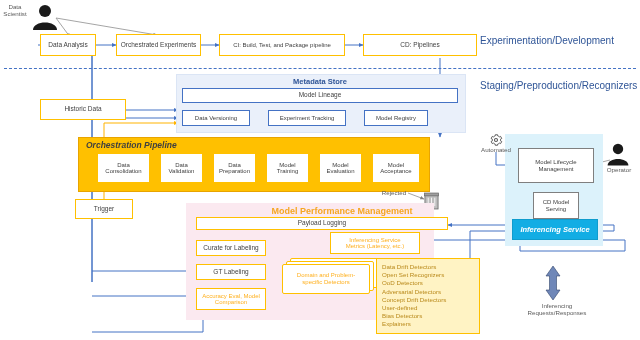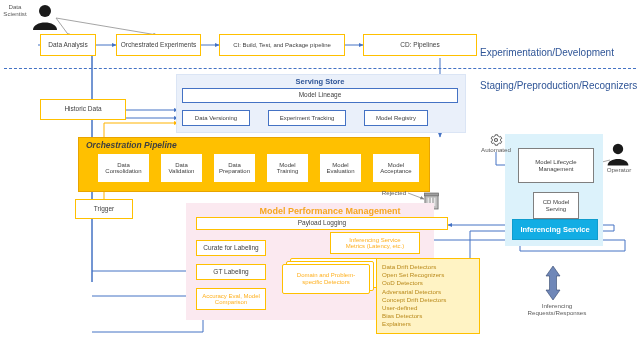--- a/index.html
+++ b/index.html
@@ -124,21 +124,21 @@
     <path d="M610,160 L598,163" marker-end="url(#ag)"></path>
 
     <path d="M408,193 L424,199" marker-end="url(#agr)"></path>
   </g>
 
   <g fill="#6F87B8" stroke="#33456b" stroke-width="0.6">
     <path d="M553,266 L560,276 L556.5,276 L556.5,290 L560,290 L553,300 L546,290 L549.5,290 L549.5,276 L546,276 z"></path>
   </g>
 </svg>
 
-<div class="zone" style="left:480px;top:47px;">Experimentation/Development</div>
+<div class="zone" style="left:480px;top:35px;">Experimentation/Development</div>
 <div class="zone" style="left:480px;top:80px;">Staging/Preproduction/Recognizers</div>
 <div class="divider" style="left:4px;top:68px;width:632px;"></div>
 
 <div class="person" style="left:30px;top:3px;">
   <svg width="30" height="30" viewBox="0 0 30 30">
     <circle cx="15" cy="8" r="6" fill="#1a1a1a"></circle>
     <path d="M3,27 C3,17 27,17 27,27 z" fill="#1a1a1a"></path>
   </svg>
 </div>
 <div class="lbl" style="left:0px;top:4px;width:30px;">Data Scientist</div>
@@ -157,21 +157,21 @@
 </div>
 
 <div class="box ybox f65" style="left:40px;top:99px;width:86px;height:21px;">
   <span>Historic Data</span>
 </div>
 <div class="box ybox f65" style="left:75px;top:199px;width:58px;height:20px;">
   <span>Trigger</span>
 </div>
 
 <div class="panel-meta" style="left:176px;top:74px;width:288px;height:57px;"></div>
-<div class="title-meta" style="left:176px;top:77px;width:288px;text-align:center;">Serving Store</div>
+<div class="title-meta" style="left:176px;top:77px;width:288px;text-align:center;">Metadata Store</div>
 <div class="box bbox f65" style="left:182px;top:88px;width:276px;height:15px;">
   <span>Model Lineage</span>
 </div>
 <div class="box bbox f6" style="left:182px;top:110px;width:68px;height:16px;">
   <span>Data Versioning</span>
 </div>
 <div class="box bbox f6" style="left:268px;top:110px;width:78px;height:16px;">
   <span>Experiment Tracking</span>
 </div>
 <div class="box bbox f6" style="left:364px;top:110px;width:64px;height:16px;">
@@ -189,21 +189,21 @@
 <div class="lbl" style="left:472px;top:147px;width:48px;">Automated</div>
 
 <div class="box gbox f6" style="left:518px;top:148px;width:76px;height:35px;">
   <span style="white-space:pre-line;">Model Lifecycle
 Management</span>
 </div>
 <div class="box gbox f6" style="left:533px;top:192px;width:46px;height:27px;">
   <span style="white-space:pre-line;">CD Model
 Serving</span>
 </div>
-<div class="inferbox" style="left:512px;top:219px;width:84px;height:19px;">
+<div class="inferbox" style="left:512px;top:219px;width:84px;height:19px;font-style:italic;">
   <span>Inferencing Service</span>
 </div>
 
 <div class="person" style="left:605px;top:142px;">
   <svg width="26" height="26" viewBox="0 0 30 30">
     <circle cx="15" cy="8" r="6" fill="#1a1a1a"></circle>
     <path d="M3,27 C3,17 27,17 27,27 z" fill="#1a1a1a"></path>
   </svg>
 </div>
 <div class="lbl" style="left:600px;top:167px;width:38px;">Operator</div>
@@ -242,21 +242,21 @@
 <div class="lbl" style="left:378px;top:190px;width:32px;">Rejected</div>
 <div class="person" style="left:424px;top:192px;">
   <svg width="15" height="18" viewBox="0 0 16 19">
     <rect x="1" y="3" width="14" height="15" fill="#bdbdbd" stroke="#6d6d6d" stroke-width="0.9"></rect>
     <rect x="0.5" y="1" width="15" height="3" fill="#9e9e9e" stroke="#6d6d6d" stroke-width="0.8"></rect>
     <path d="M4.5,6 L4.5,15 M8,6 L8,15 M11.5,6 L11.5,15" stroke="#ffffff" stroke-width="0.9"></path>
   </svg>
 </div>
 
 <div class="panel-mpm" style="left:186px;top:203px;width:248px;height:117px;"></div>
-<div class="title-mpm" style="left:186px;top:206px;width:288px;text-align:center;">Model Performance Management</div>
+<div class="title-mpm" style="left:186px;top:206px;width:288px;text-align:center;padding-left:12px;">Model Performance Management</div>
 
 <div class="box ybox f65" style="left:196px;top:217px;width:252px;height:13px;">
   <span>Payload Logging</span>
 </div>
 <div class="box ybox f65" style="left:196px;top:240px;width:70px;height:16px;">
   <span>Curate for Labeling</span>
 </div>
 <div class="box ybox f65" style="left:196px;top:264px;width:70px;height:16px;">
   <span>GT Labeling</span>
 </div>

